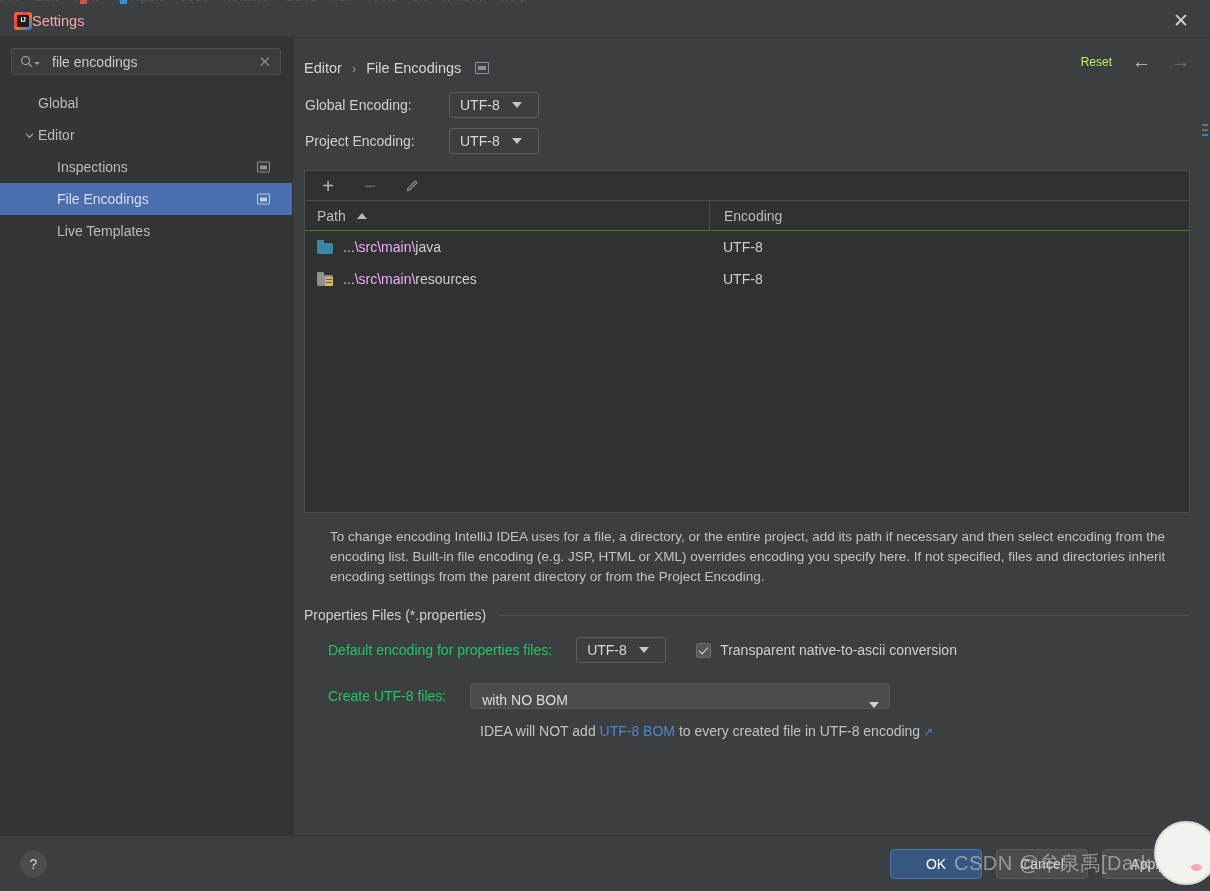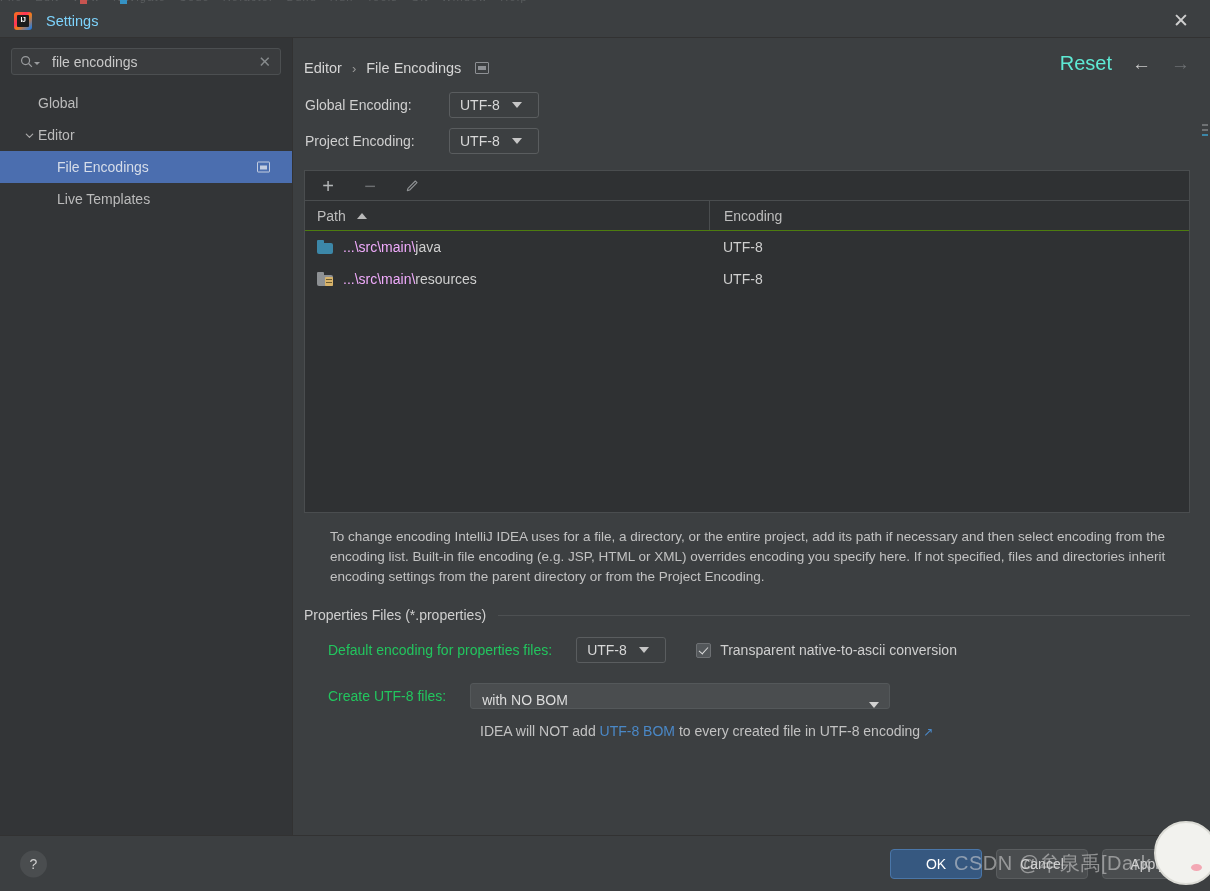--- a/index.html
+++ b/index.html
@@ -47,21 +47,21 @@
     position: absolute; left: 3px; top: 3px; right: 3px; bottom: 3px;
     background: #1b1b1b; border-radius: 1px;
   }
   .app-icon .ij {
     position: absolute; left: 0; right: 0; top: 4px;
     text-align: center; font-size: 7px; color: #fff;
     font-family: "Liberation Sans", sans-serif; font-weight: bold;
     letter-spacing: -0.5px;
   }
   .title-text {
-    margin-left: 14px; font-size: 14.5px; color: #7dd3fc;
+    font-size: 14.5px; color: #fca5a5;
   }
   .win-close {
     position: absolute; right: 16px; top: 50%; transform: translateY(-50%);
     width: 26px; height: 26px; display: flex; align-items: center; justify-content: center;
     color: #cfcfcf; font-size: 19px; line-height: 1; cursor: pointer;
   }
 
   
   .body { flex: 1; display: flex; min-height: 0; position: relative; }
 
@@ -129,21 +129,21 @@
   .crumb { font-size: 14.5px; color: #d5d5d5; }
   .crumb-sep { margin: 0 10px; color: #9a9a9a; font-size: 13px; }
   .crumb-badge {
     width: 14px; height: 12px; margin-left: 14px;
     border: 1.5px solid #8d9094; border-radius: 1px;
     display: flex; align-items: center; justify-content: center;
   }
   .crumb-badge i { display:block; width: 8px; height: 4px; background: #8d9094; }
 
   .hdr-actions { position: absolute; right: 20px; top: 14px; display: flex; align-items: center; }
-  .reset-link { color: #5eead4; font-size: 20px; cursor: pointer; }
+  .reset-link { color: #bef264; font-size: 12px; cursor: pointer; }
   .nav-arrow {
     margin-left: 20px; font-size: 19px; line-height: 1; cursor: pointer; color: #c9c9c9;
   }
   .nav-arrow.disabled { color: #6d7073; }
 
   .row-field { display: flex; align-items: center; margin-top: 4px; }
   .row-field .flabel { width: 145px; font-size: 14px; color: #cfcfcf; padding-left: 1px; }
 
   .combo {
     height: 26px; border: 1px solid #5a5d5f; border-radius: 3px;
@@ -337,20 +337,26 @@
 
         <div class="tree-row ind-1">
           <span class="twisty">
             <svg width="11" height="11" viewBox="0 0 12 12">
                 <path d="M2.5 4.5 L6 8 L9.5 4.5" fill="none" stroke="currentColor" stroke-width="1.3" stroke-linecap="round" stroke-linejoin="round"></path>
               </svg>
           </span>
           <span class="lbl">Editor</span>
         </div>
 
+        <div class="tree-row ind-2">
+          <span class="lbl">Inspections</span>
+          <span class="mini">
+              <i></i>
+            </span>
+        </div>
 
         <div class="tree-row ind-2 selected">
           <span class="lbl">File Encodings</span>
           <span class="mini">
               <i></i>
             </span>
         </div>
 
         <div class="tree-row ind-2">
           <span class="lbl">Live Templates</span>

